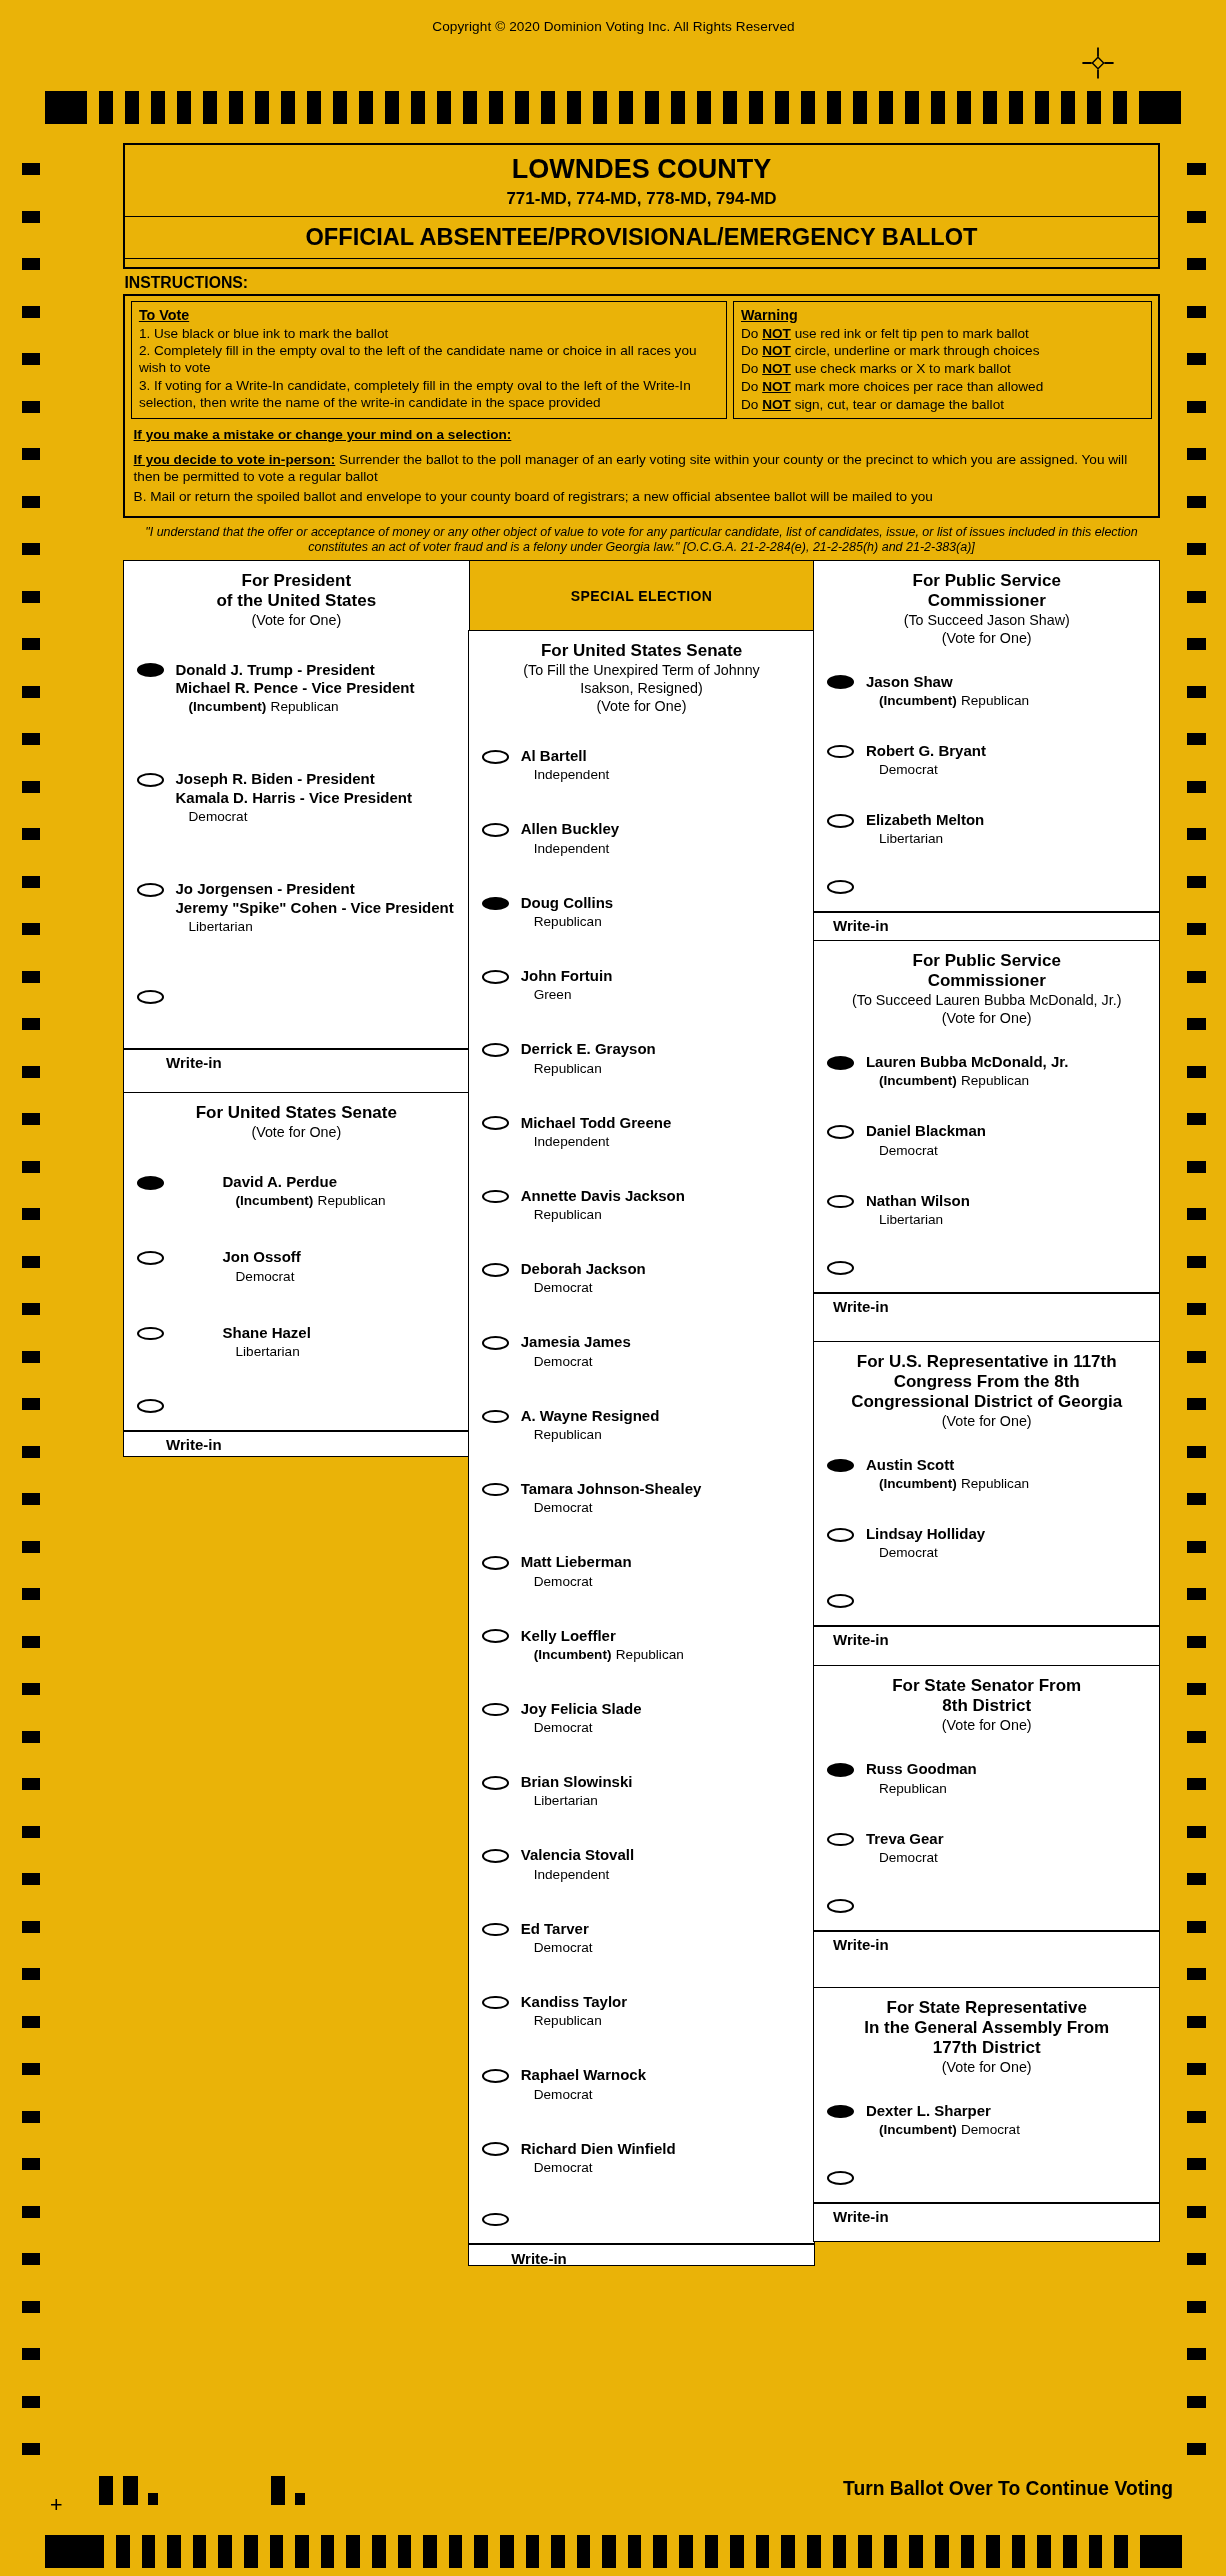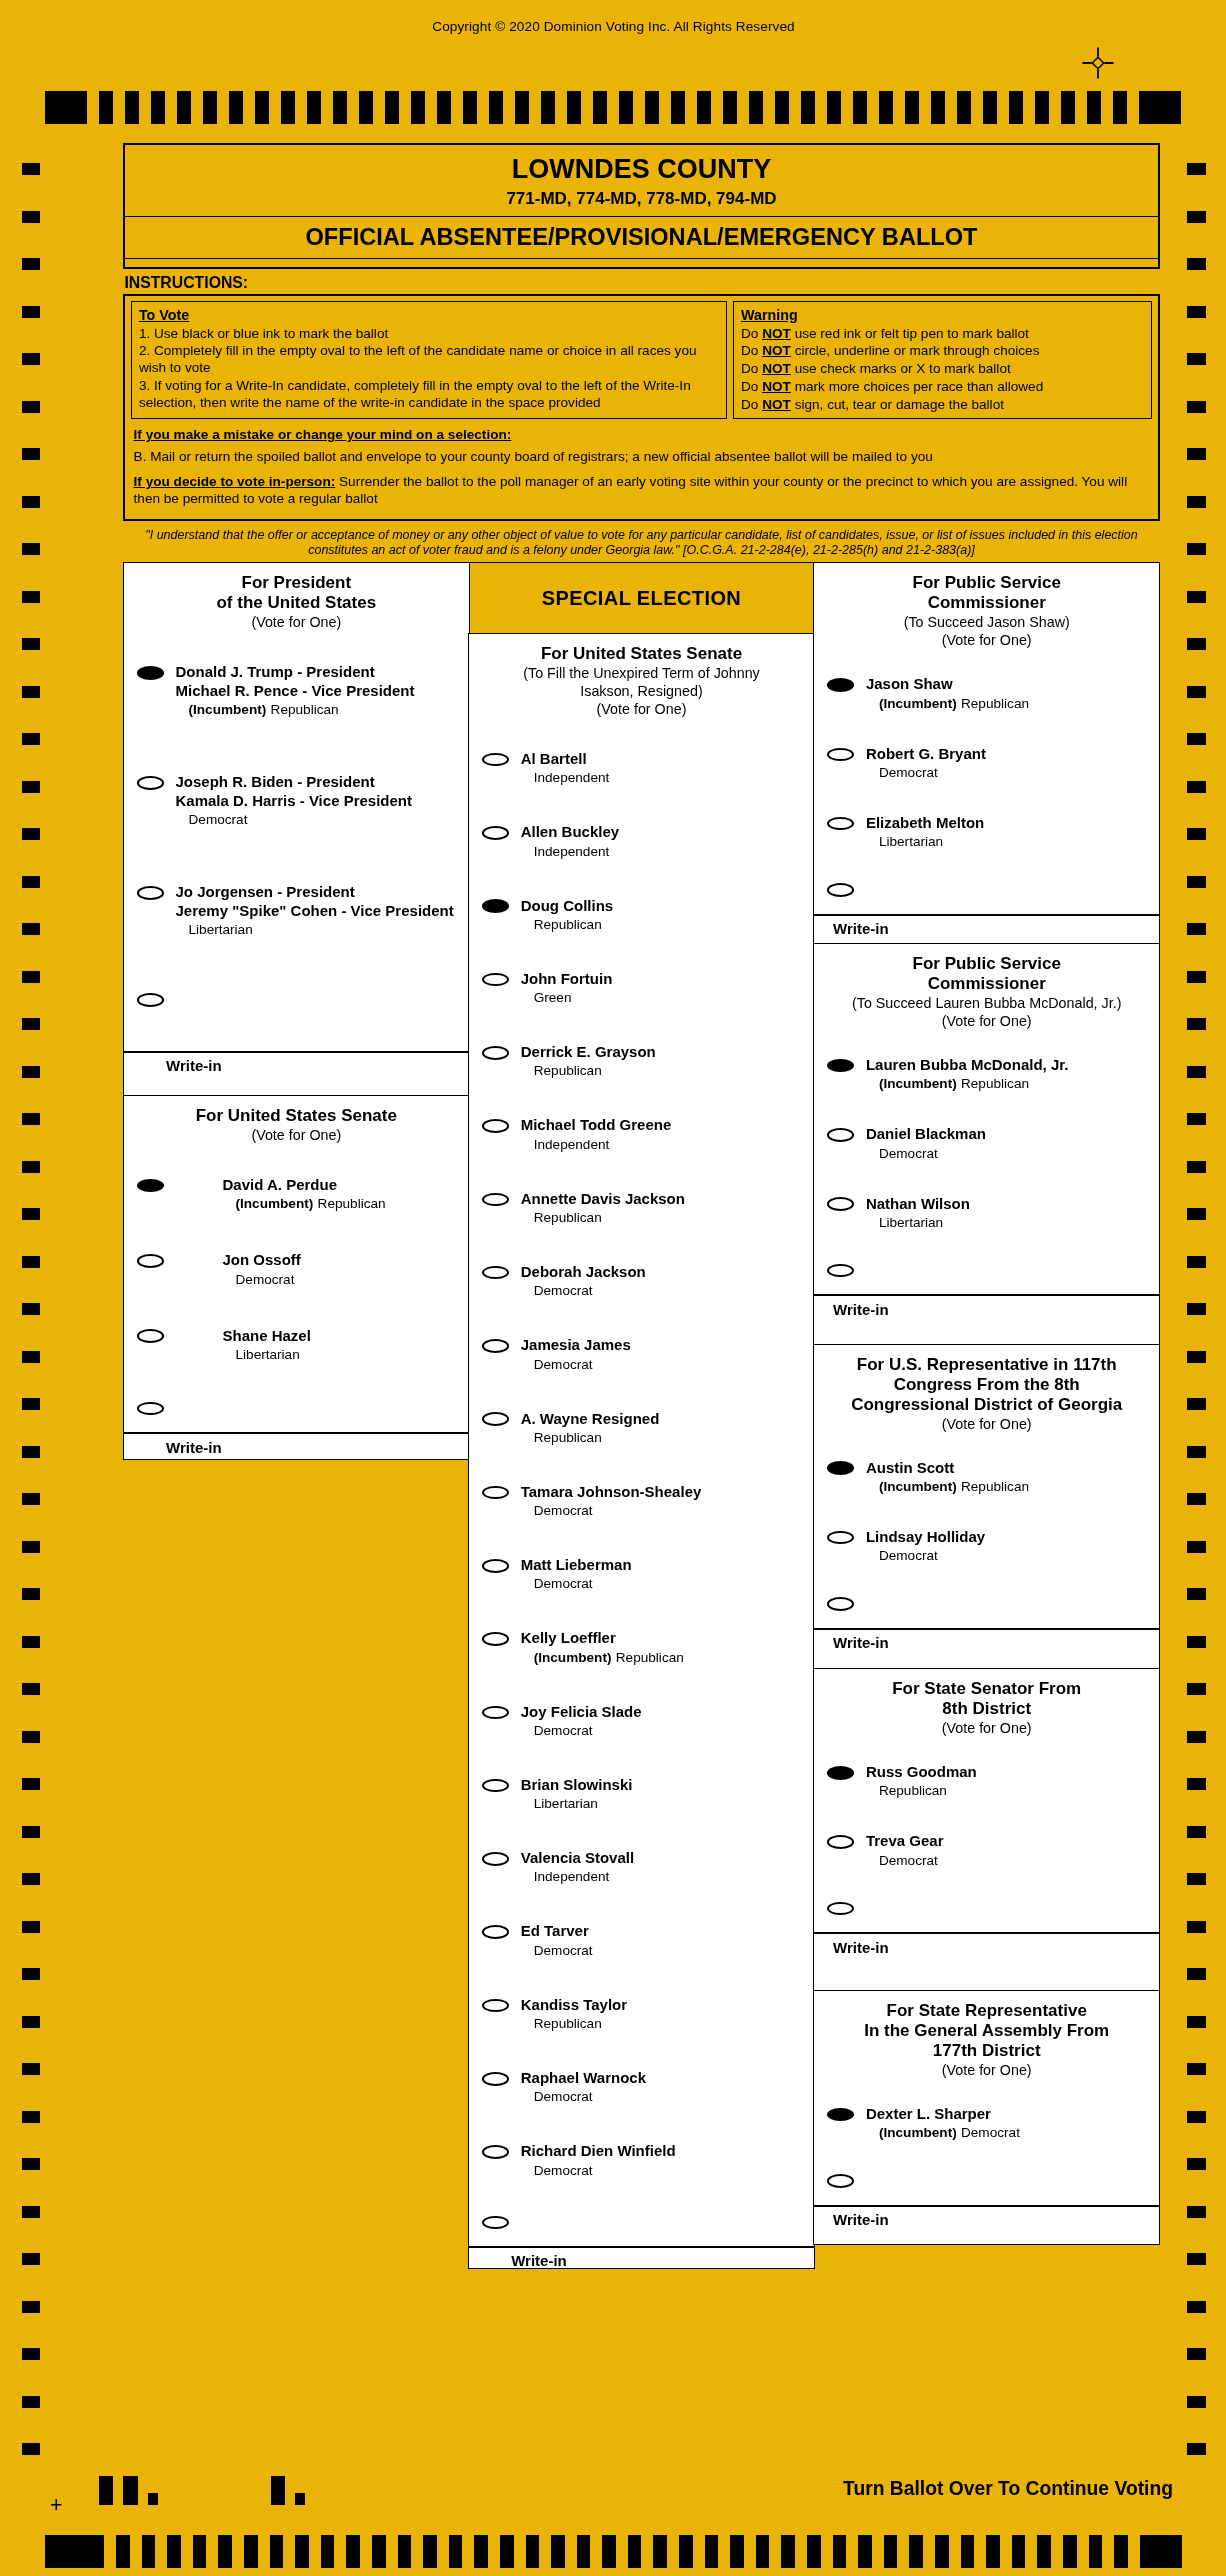--- a/index.html
+++ b/index.html
@@ -42,21 +42,21 @@
   .instr-item{font-size:13.6px;line-height:17px;margin:0.7px 0;}
   .mistake{padding:8.6px 2.9px 2.9px;font-size:13.6px;}
   .mhead{margin-bottom:5.7px;}
   .mitem{margin:2.9px 0;line-height:17px;}
   .inperson{margin-top:8.6px;}
   .fraud{font-style:italic;text-align:center;font-size:12.5px;line-height:15px;margin:7.2px auto 4.3px;width:97%;}
 
   .columns{display:flex;align-items:flex-start;margin-top:2.9px;}
   .col{flex:1 1 0;min-width:0;}
   .col + .col{margin-left:-1.4px;}
-  .banner{border:1.4px solid #000;height:72px;display:flex;align-items:center;justify-content:center;font-size:20px;font-weight:bold;letter-spacing:0.4px;}
+  .banner{border:1.4px solid #000;height:72px;display:flex;align-items:center;justify-content:center;font-size:14px;font-weight:bold;letter-spacing:0.4px;}
   .sec{border:1.4px solid #000;overflow:hidden;position:relative;background:#fff;}
   .banner + .sec,.sec + .sec{margin-top:-1.4px;}
 
   .chead{text-align:center;padding-top:10px;margin-bottom:32px;}
   .ctitle{font-size:17px;font-weight:bold;line-height:20px;}
   .csub{font-size:14.3px;line-height:18px;}
 
   .cand{display:flex;align-items:flex-start;padding:0 7.2px 0 13px;margin-bottom:39px;}
   .oval{width:27px;height:13.6px;border:2.1px solid #000;border-radius:50%;flex:none;margin:2.9px 11.5px 0 0;background:#fff;}
   .oval.filled{background:#000;}
@@ -280,22 +280,22 @@
               <div class="instr-item"><span>Do </span><span class="bu">NOT</span><span> use red ink or felt tip pen to mark ballot</span></div>
               <div class="instr-item"><span>Do </span><span class="bu">NOT</span><span> circle, underline or mark through choices</span></div>
               <div class="instr-item"><span>Do </span><span class="bu">NOT</span><span> use check marks or X to mark ballot</span></div>
               <div class="instr-item"><span>Do </span><span class="bu">NOT</span><span> mark more choices per race than allowed</span></div>
               <div class="instr-item"><span>Do </span><span class="bu">NOT</span><span> sign, cut, tear or damage the ballot</span></div>
             </div>
         </div>
       </div>
       <div class="mistake">
         <div class="mhead bu">If you make a mistake or change your mind on a selection:</div>
+        <div class="mitem inperson"><span class="bu">If you decide to vote in-person:</span> <span>Surrender the ballot to the poll manager of an early voting site within your county or the precinct to which you are assigned.  You will then be permitted to vote a regular ballot</span></div>
         <div class="mitem">B. Mail or return the spoiled ballot and envelope to your county board of registrars; a new official absentee ballot will be mailed to you</div>
-        <div class="mitem inperson"><span class="bu">If you decide to vote in-person:</span> <span>Surrender the ballot to the poll manager of an early voting site within your county or the precinct to which you are assigned.  You will then be permitted to vote a regular ballot</span></div>
       </div>
     </div>
 
     <div class="fraud">"I understand that the offer or acceptance of money or any other object of value to vote for any particular candidate, list of candidates, issue, or list of issues included in this election constitutes an act of voter fraud and is a felony under Georgia law." [O.C.G.A. 21-2-284(e), 21-2-285(h) and 21-2-383(a)]</div>
 
     <div class="columns" id="columns">
         <div class="col c0">
           <section class="sec s0">
             <header class="chead">
               <div class="ctitle">For President</div>

